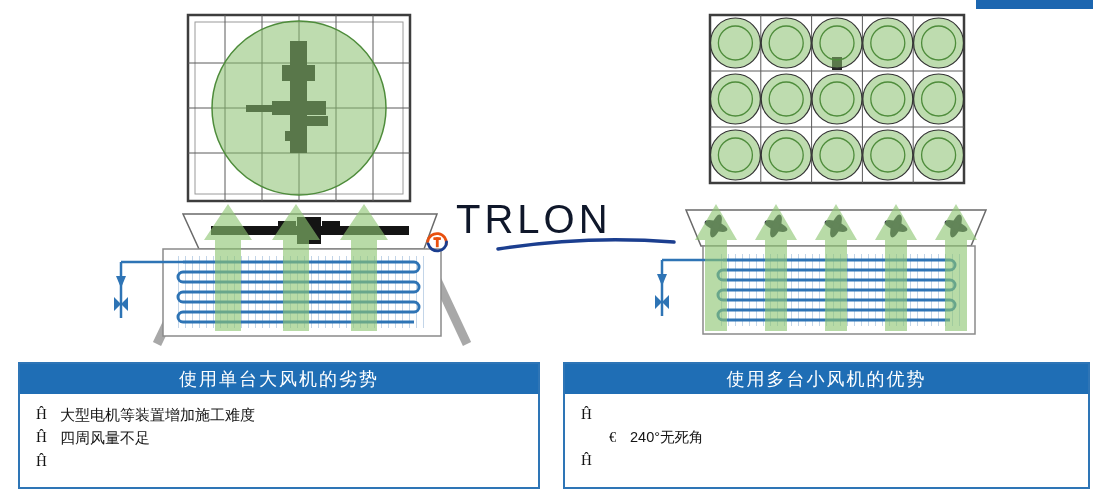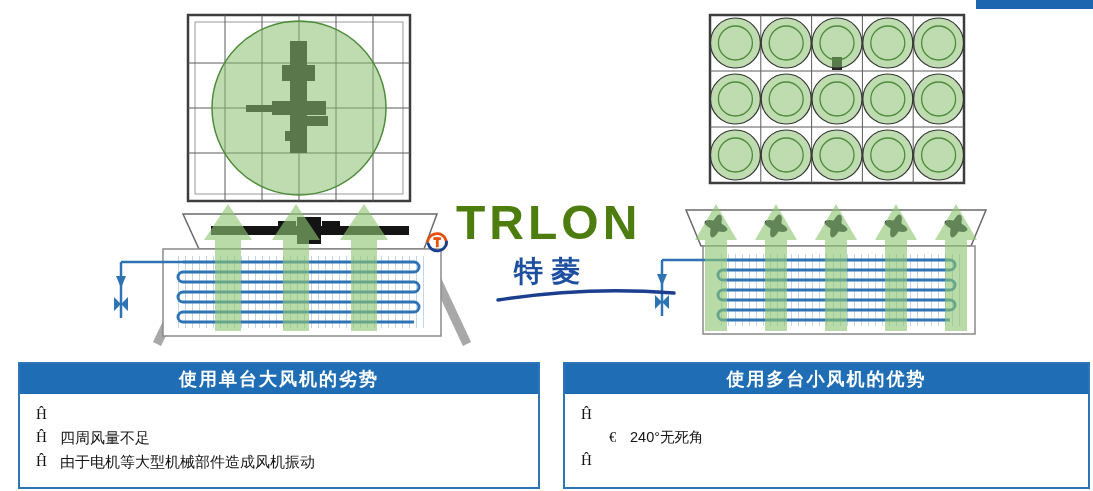--- a/index.html
+++ b/index.html
@@ -10,33 +10,33 @@
 
   
   .topstrip { position:absolute; left:976px; top:0; width:117px; height:9px; background:#1c66b0; }
 
   
   .panel { position:absolute; top:362px; height:127px; background:#ffffff;
            border:2px solid #2e75b6; }
   .panel.left  { left:18px;  width:522px; }
   .panel.right { left:563px; width:527px; }
   .panel-header { height:30px; background:#1f6eb5; color:#ffffff; font-size:18px;
-                  font-weight:bold; letter-spacing:2px; display:flex;
+                  font-weight:normal; letter-spacing:2px; display:flex;
                   align-items:center; justify-content:center; }
   .panel-body { padding:9px 16px 6px 16px; font-size:15px; color:#141414; }
   .bullet { display:flex; gap:9px; line-height:1.55; }
   .bullet .marker { flex:0 0 auto; width:15px; font-family:"Liberation Serif", serif; }
   .bullet.indent { padding-left:28px; font-size:14.5px; }
   .bullet.indent .marker { width:12px; }
 
   
   .logo { position:absolute; left:424px; top:197px; width:252px; height:104px; }
   .logo-row { display:flex; align-items:flex-start; }
   .logo-text { margin-left:6px; }
-  .brand { font-size:48px; font-weight:bold; color:#4d7c0f; letter-spacing:4px; line-height:1.1; }
+  .brand { font-size:40px; font-weight:normal; color:#0f172a; letter-spacing:4px; line-height:1.1; }
   .brand-cn { font-size:29px; font-weight:bold; color:#1d4fa1; letter-spacing:8px; margin:2px 0 0 58px; }
   .underline-swoosh { margin:-4px 0 0 40px; display:block; }
 </style>
 </head>
 <body>
 
 <div class="stage">
 
   <div class="topstrip"></div>
 
@@ -195,41 +195,40 @@
   <div class="logo">
     <div class="logo-row">
       <svg width="92" height="92" viewBox="0 0 92 92">
         <path d="M13 41 A33 33 0 0 1 79 51" fill="none" stroke="#e8500f" stroke-width="10" stroke-linecap="round"></path>
         <path d="M15 49 A33 33 0 0 0 80 42" fill="none" stroke="#1b3e8f" stroke-width="10" stroke-linecap="round"></path>
         <rect x="33" y="26" width="27" height="9" rx="2" fill="#e8500f"></rect>
         <rect x="42" y="26" width="10" height="35" rx="2" fill="#e8500f"></rect>
       </svg>
       <div class="logo-text">
         <div class="brand">TRLON</div>
-        <div class="brand-cn">特菱</div>
         <svg class="underline-swoosh" width="180" height="14" viewBox="0 0 180 14">
           <path d="M2 12 Q90 -2 178 5" fill="none" stroke="#1b3e8f" stroke-width="3.5" stroke-linecap="round"></path>
         </svg>
       </div>
     </div>
   </div>
 
   <div class="panel left">
     <div class="panel-header">使用单台大风机的劣势</div>
     <div class="panel-body">
       <div class="bullet">
         <span class="marker">Ĥ</span>
+        <span>大型电机等装置增加施工难度</span>
       </div>
       <div class="bullet">
         <span class="marker">Ĥ</span>
         <span>四周风量不足</span>
       </div>
       <div class="bullet">
         <span class="marker">Ĥ</span>
-        <span>由于电机等大型机械部件造成风机振动</span>
       </div>
     </div>
   </div>
 
   <div class="panel right">
     <div class="panel-header">使用多台小风机的优势</div>
     <div class="panel-body">
       <div class="bullet">
         <span class="marker">Ĥ</span>
       </div>

